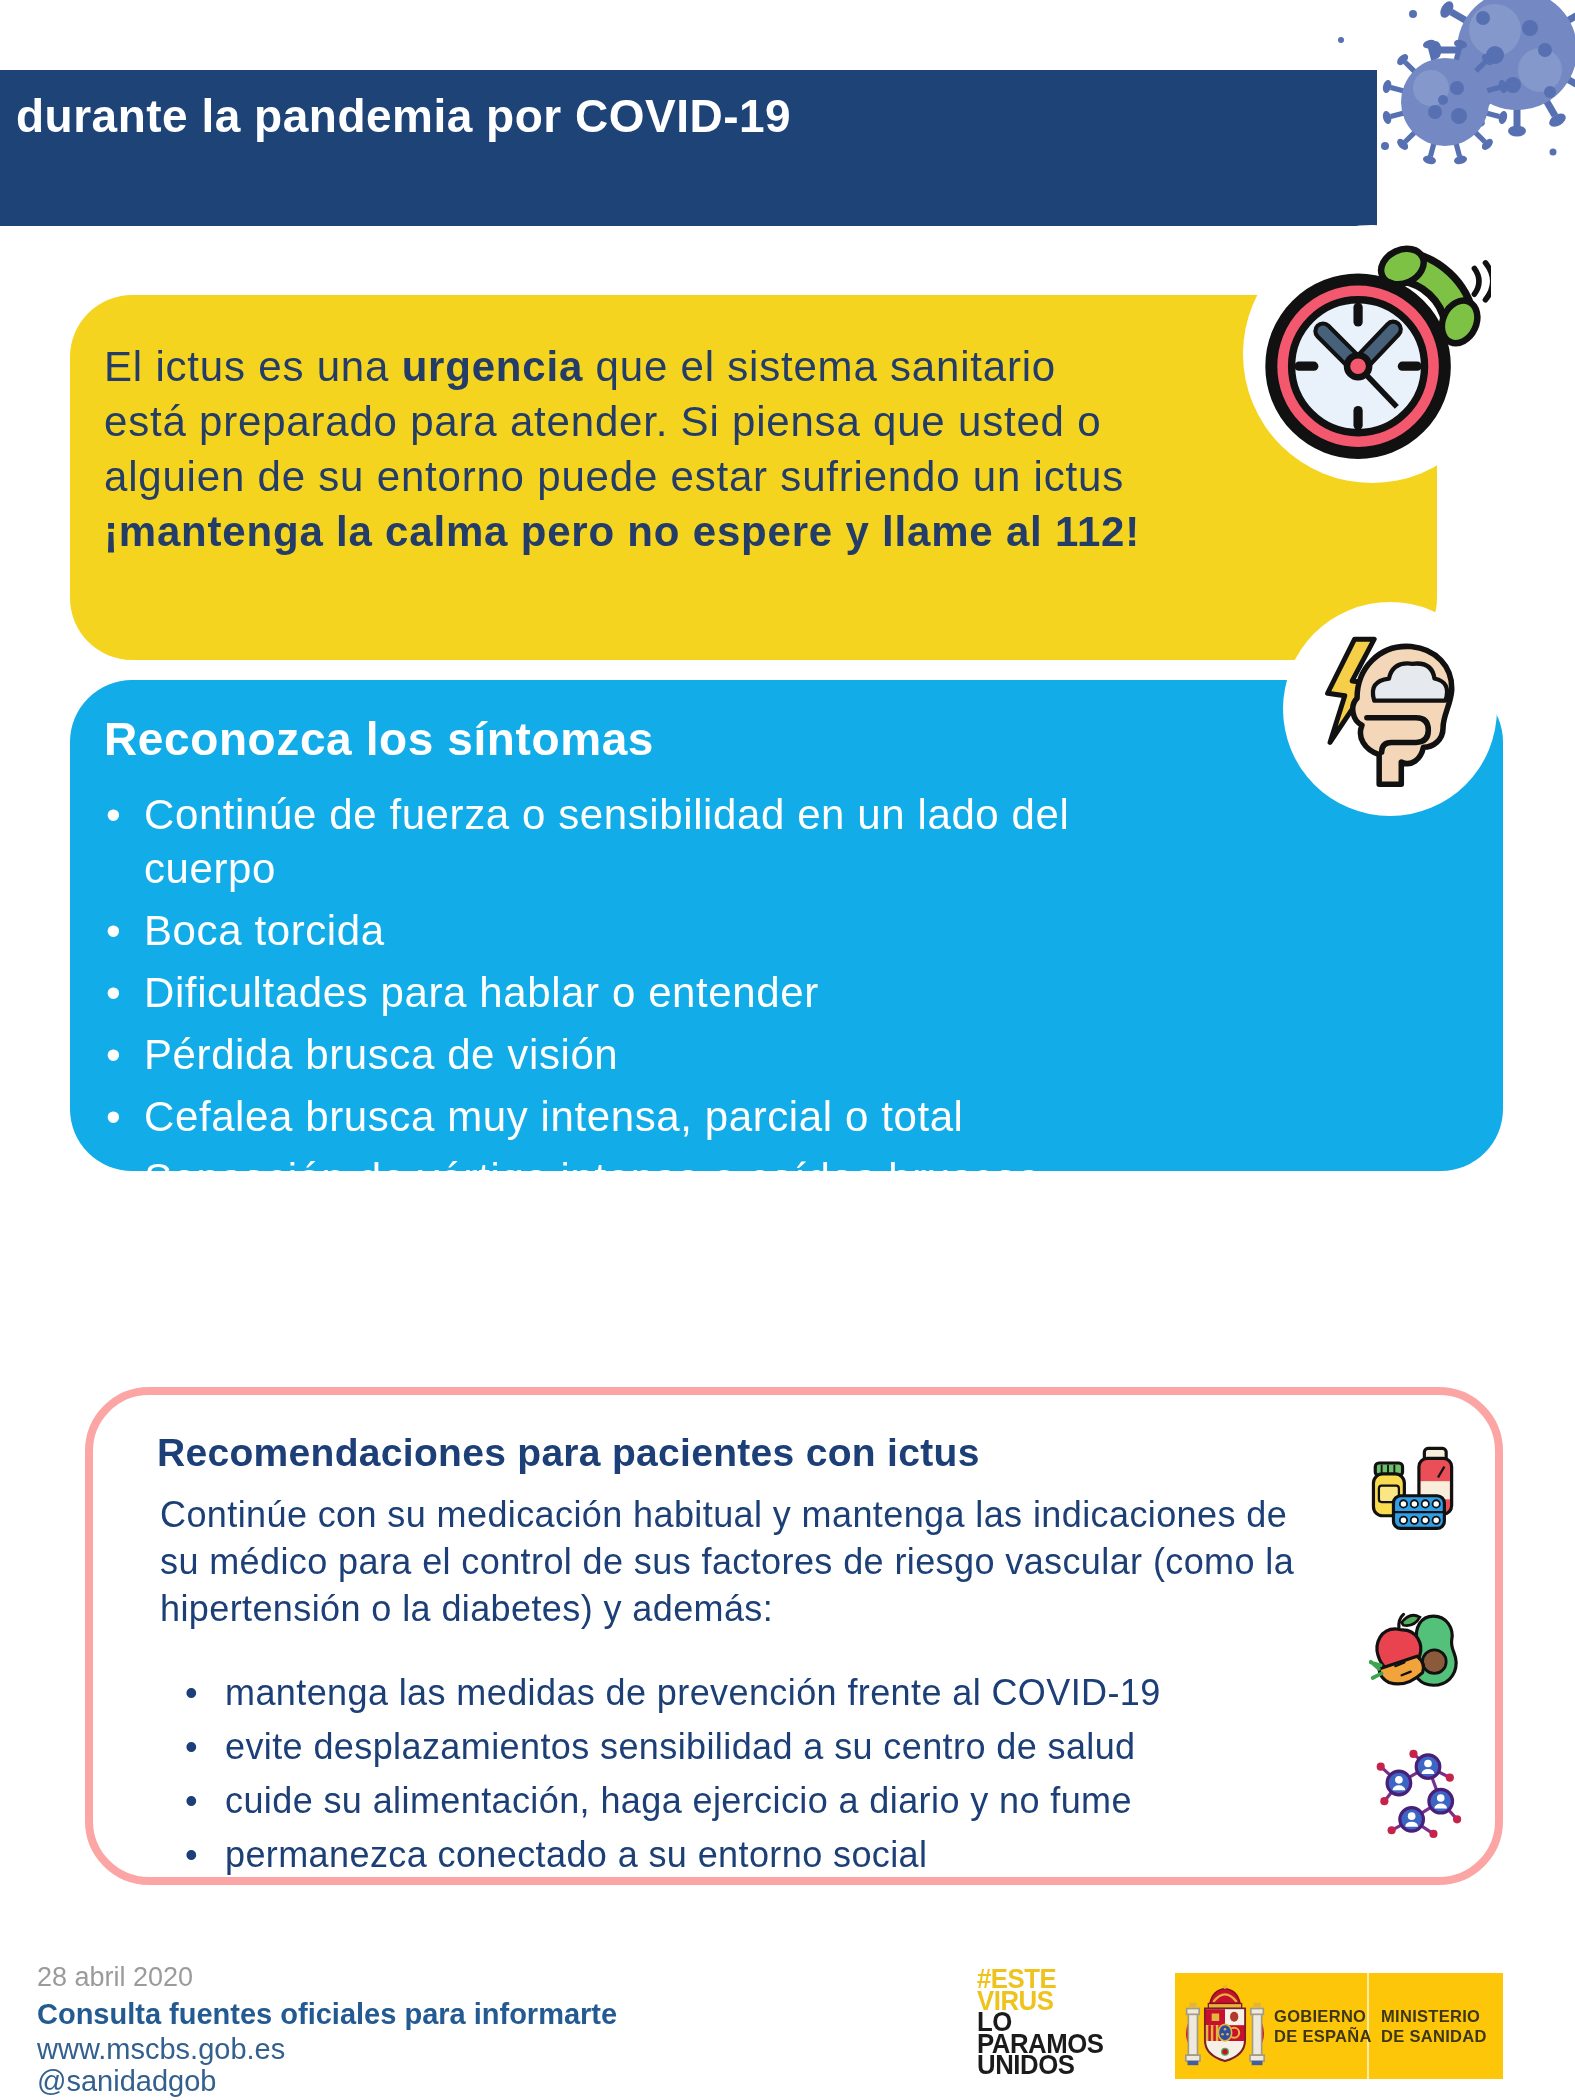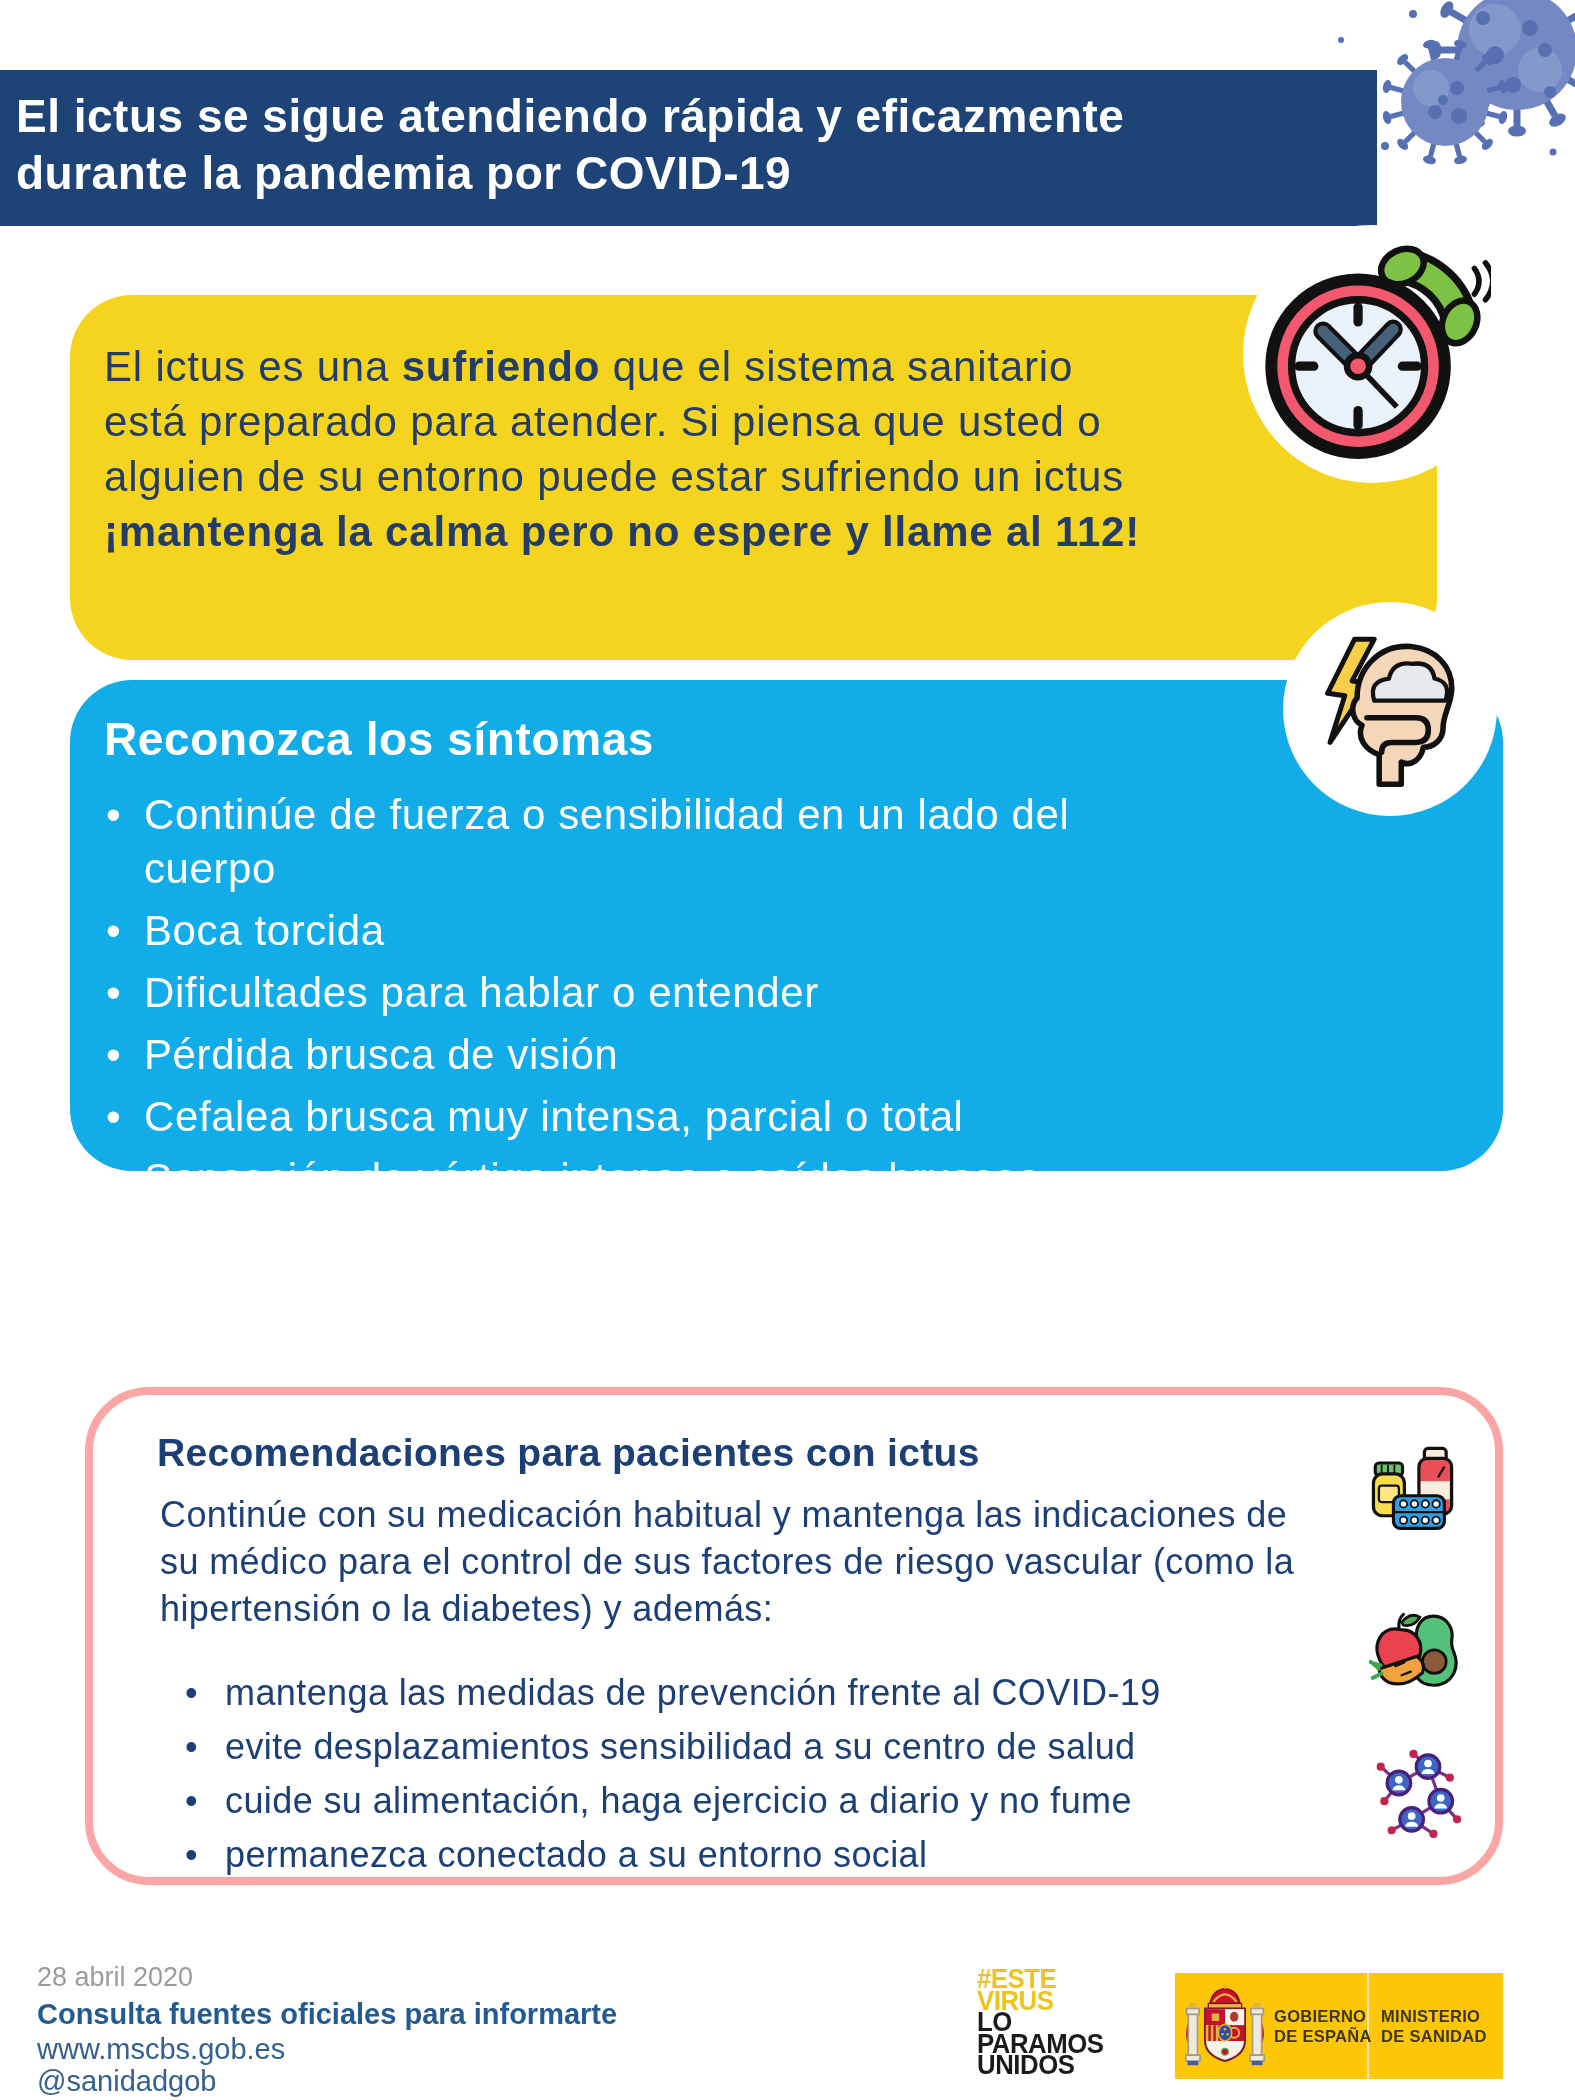--- a/index.html
+++ b/index.html
@@ -116,26 +116,25 @@
       </g>
       <circle cx="168" cy="14" r="4" fill="#5670b2"></circle>
       <circle cx="122" cy="78" r="3.5" fill="#5670b2"></circle>
       <circle cx="140" cy="146" r="4" fill="#5670b2"></circle>
       <circle cx="308" cy="152" r="3.5" fill="#5670b2"></circle>
       <circle cx="96" cy="40" r="3" fill="#5670b2"></circle>
     </svg>
   </div>
 
   <div class="header-bar">
-    <div class="t">El ictus se sigue atendiendo rápida y eficazmente</div>
     <div class="t">durante la pandemia por COVID-19</div>
   </div>
 
   <div class="urgency-card">
-    <div class="urgency-text"><span>El ictus es una </span><b>sufriendo</b><span> que el sistema sanitario está preparado para atender. Si piensa que usted o alguien de su entorno puede estar sufriendo un ictus </span><b>¡mantenga la calma pero no espere y llame al 112!</b></div>
+    <div class="urgency-text"><span>El ictus es una </span><b>urgencia</b><span> que el sistema sanitario está preparado para atender. Si piensa que usted o alguien de su entorno puede estar sufriendo un ictus </span><b>¡mantenga la calma pero no espere y llame al 112!</b></div>
   </div>
 
   <div class="symptoms-card">
     <div class="symptoms-title">Reconozca los síntomas</div>
     <ul class="symptoms-list">
       <li>Continúe de fuerza o sensibilidad en un lado del cuerpo</li>
       <li>Boca torcida</li>
       <li>Dificultades para hablar o entender</li>
       <li>Pérdida brusca de visión</li>
       <li>Cefalea brusca muy intensa, parcial o total</li>

